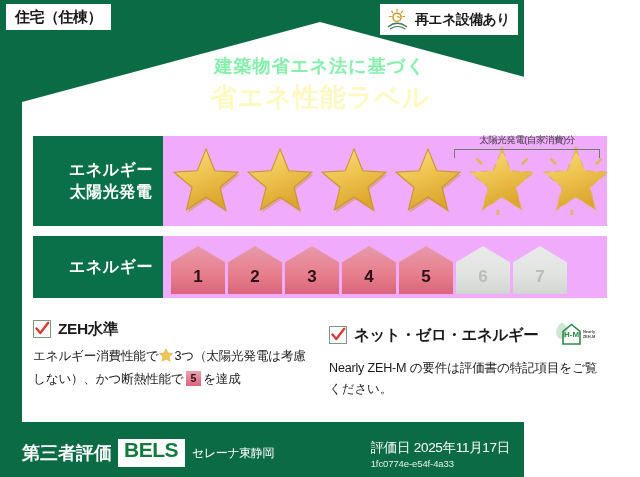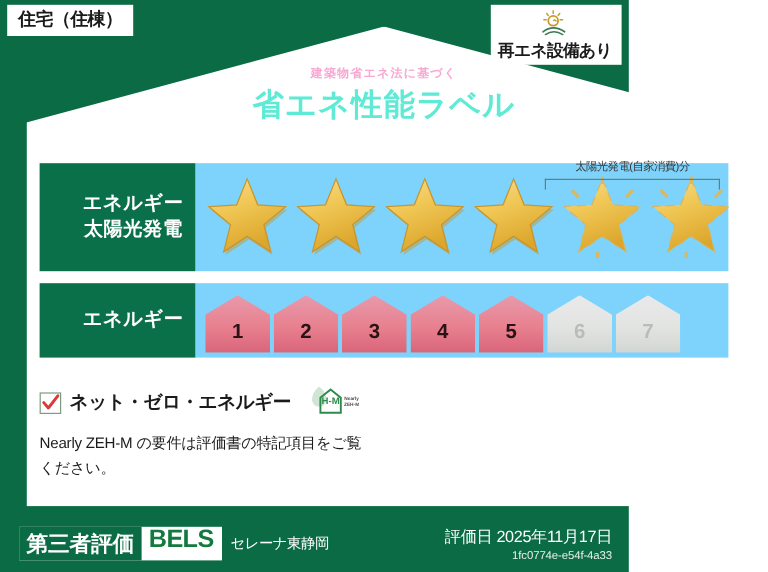--- a/index.html
+++ b/index.html
@@ -40,50 +40,49 @@
   
   .tag-renew {
     position: absolute;
     right: 6px; top: 4px;
     background: #ffffff;
     padding: 4px 8px 5px 6px;
     display: flex;
     align-items: center;
     gap: 5px;
     z-index: 5;
-    flex-direction: column;
   }
   .tag-renew .label {
     font-size: 14px;
     font-weight: bold;
     color: #1a1a1a;
     letter-spacing: -0.6px;
     line-height: 1;
   }
   .sun-icon { width: 24px; height: 22px; display: block; }
 
   
   .title-wrap {
     position: absolute;
     left: 0; top: 56px; width: 640px;
     text-align: center;
     z-index: 4;
   }
   .title-sub {
-    font-size: 10px;
-    font-weight: bold;
-    color: #f9a8d4;
+    font-size: 18px;
+    font-weight: bold;
+    color: #86efac;
     letter-spacing: 1px;
     line-height: 1.2;
   }
   .title-main {
     margin-top: 5px;
     font-size: 26px;
     font-weight: bold;
-    color: #5eead4;
+    color: #fef9c3;
     letter-spacing: 1px;
     line-height: 1.1;
   }
 
   
   .row {
     position: absolute;
     display: flex;
     z-index: 4;
   }
@@ -100,21 +99,21 @@
     justify-content: center;
     font-size: 16px;
     font-weight: bold;
     letter-spacing: 0.5px;
     line-height: 1.35;
     flex: 0 0 130px;
     padding-left: 26px;
   }
   .row-body {
     flex: 1;
-    background: #7dd3fc;
+    background: #f0abfc;
     position: relative;
   }
 
   .stars {
     position: absolute;
     left: 0; top: 0; right: 0; bottom: 0;
     display: flex;
     align-items: center;
     justify-content: flex-start;
     padding-left: 8px;
@@ -246,21 +245,21 @@
     letter-spacing: -0.5px;
   }
   .bels-owner {
     color: #ffffff; font-size: 12px;
     margin-left: 7px; letter-spacing: -0.4px;
     line-height: 1;
   }
   .footer-right {
     position: absolute;
     right: 14px; bottom: 8px;
-    text-align: right;
+    text-align: left;
     color: #ffffff;
     z-index: 6;
   }
   .eval-date { font-size: 13.5px; letter-spacing: -0.3px; line-height: 1.3; }
   .eval-id   { font-size: 9.5px; letter-spacing: -0.1px; margin-top: 1px; color: #e8f0e8; }
 </style>
 </head>
 <body>
 
 <div id="root">
@@ -424,20 +423,35 @@
             <div class="hs-shape hs-off">
               <span class="hs-num">7</span>
             </div>
           </div>
         </div>
     </div>
   </div>
 
   <div class="notes">
 
+    <div class="note-col">
+      <div class="note-head">
+        <span class="chk">
+          <svg width="15" height="16" viewBox="0 0 15 16">
+            <path d="M1.5 7.5 L5.3 12 L13.2 1.8" fill="none" stroke="#d93a3a" stroke-width="2.4" stroke-linecap="round" stroke-linejoin="round"></path>
+          </svg>
+        </span>
+        <span class="note-title">ZEH水準</span>
+      </div>
+      <div class="note-body">
+        <span>エネルギー消費性能で</span><span class="inline-star"><svg width="14" height="14" viewBox="0 0 24 24">
+              <polygon points="12,1.6 15.3,8.6 23,9.6 17.3,15 18.8,22.6 12,18.9 5.2,22.6 6.7,15 1,9.6 8.7,8.6" fill="#f0c755" stroke="#d9a733" stroke-width="1"></polygon>
+            </svg></span><span>3つ（太陽光発電は考慮しない）、かつ断熱性能で</span><span class="badge5">5</span><span>を達成</span>
+      </div>
+    </div>
 
     <div class="note-col">
       <div class="note-head">
         <span class="chk">
           <svg width="15" height="16" viewBox="0 0 15 16">
             <path d="M1.5 7.5 L5.3 12 L13.2 1.8" fill="none" stroke="#d93a3a" stroke-width="2.4" stroke-linecap="round" stroke-linejoin="round"></path>
           </svg>
         </span>
         <span class="note-title">ネット・ゼロ・エネルギー</span>
         <span class="zehm-logo">

